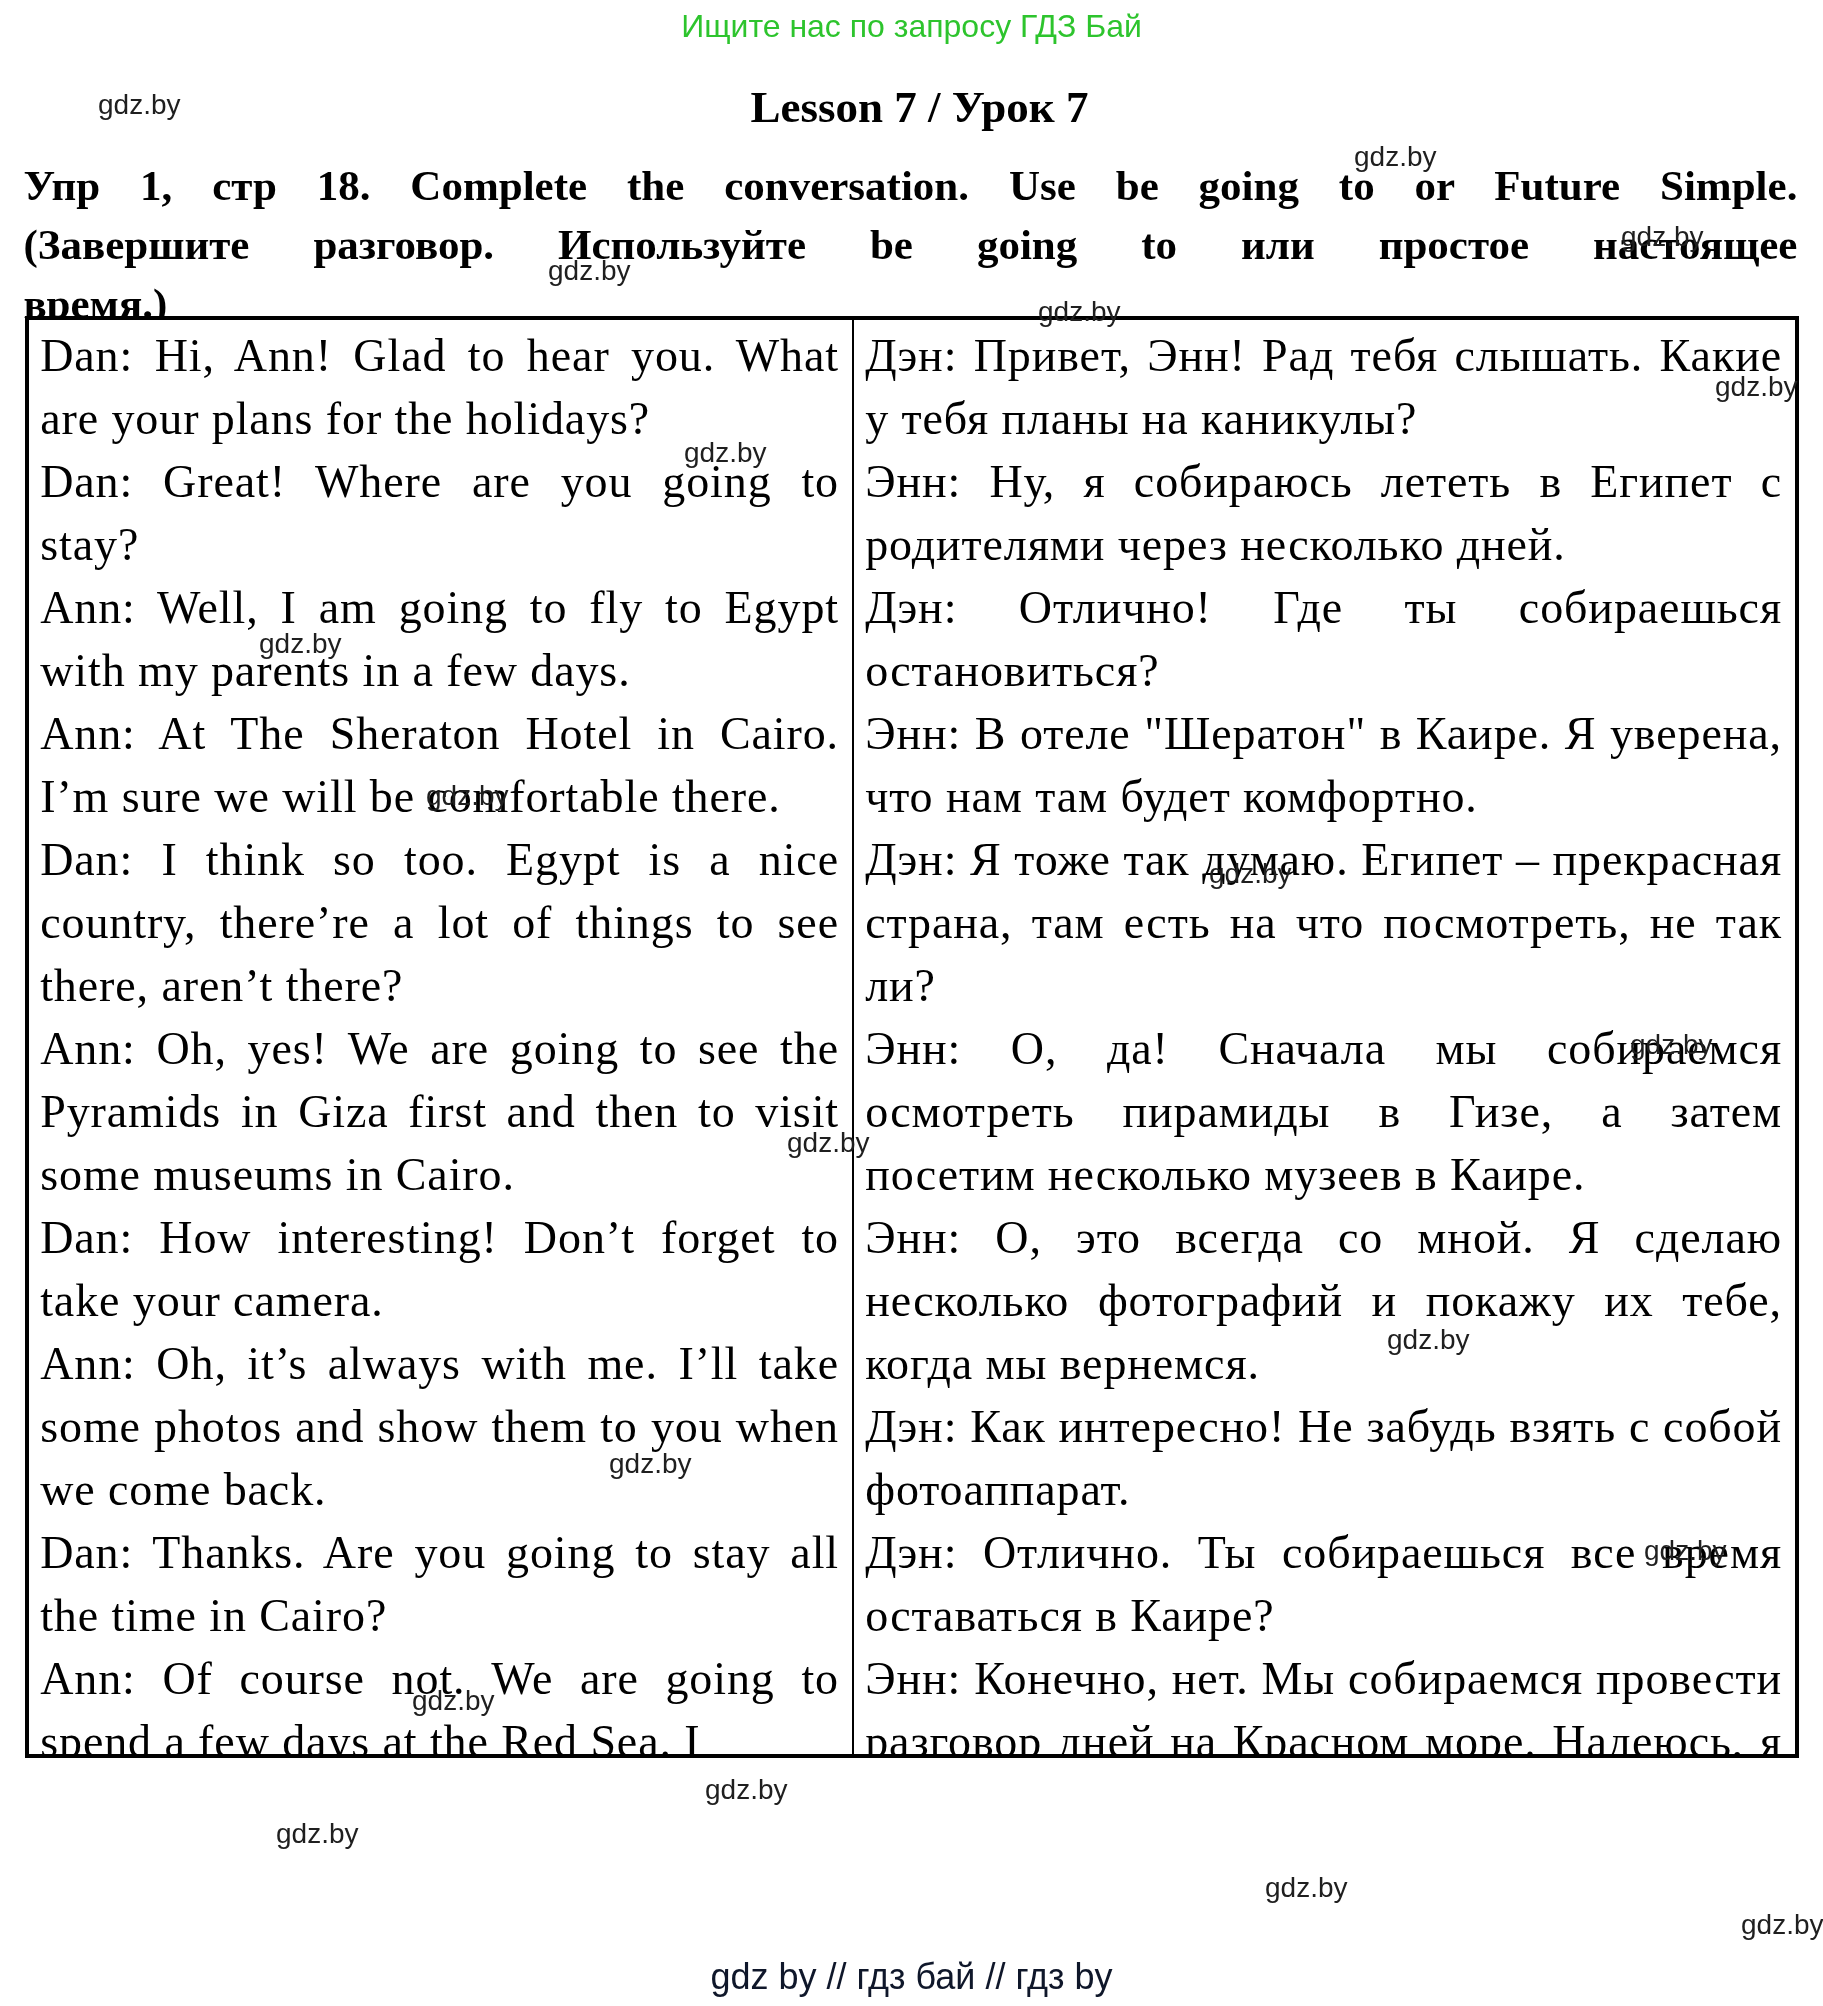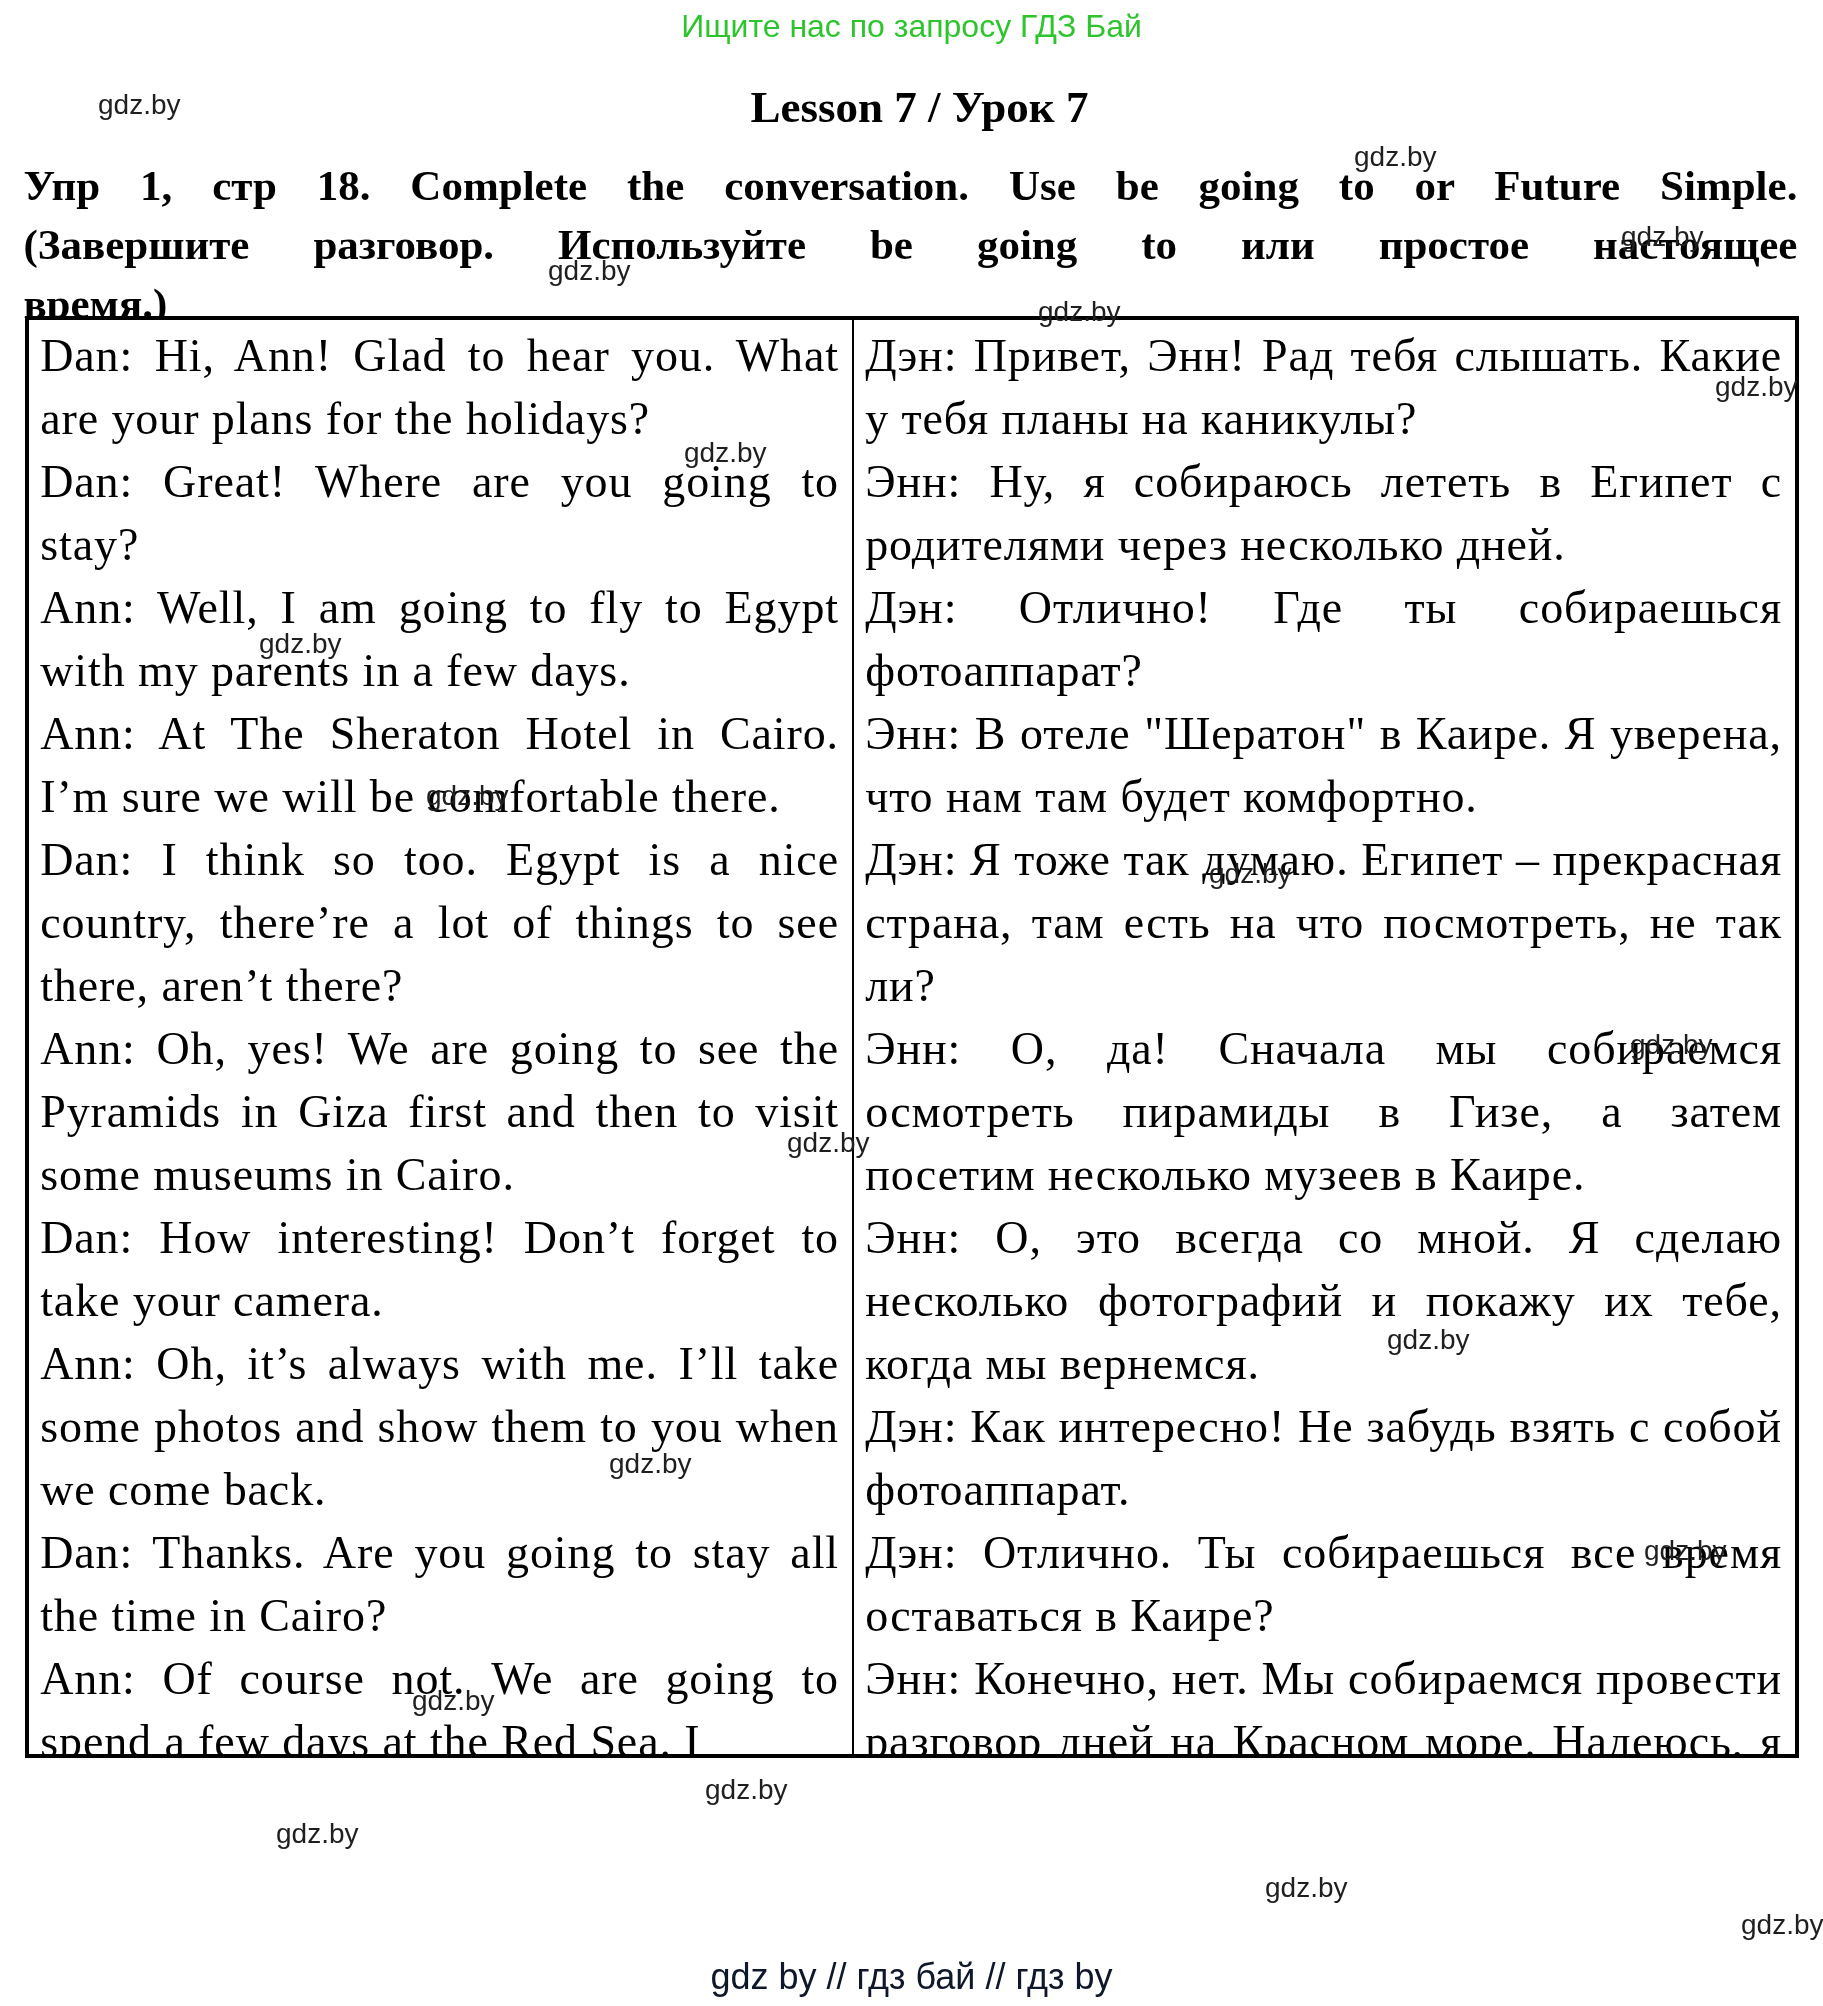--- a/index.html
+++ b/index.html
@@ -64,21 +64,21 @@
     <p>Dan: I think so too. Egypt is a nice country, there’re a lot of things to see there, aren’t there?</p>
     <p>Ann: Oh, yes! We are going to see the Pyramids in Giza first and then to visit some museums in Cairo.</p>
     <p>Dan: How interesting! Don’t forget to take your camera.</p>
     <p>Ann: Oh, it’s always with me. I’ll take some photos and show them to you when we come back.</p>
     <p>Dan: Thanks. Are you going to stay all the time in Cairo?</p>
     <p>Ann: Of course not. We are going to spend a few days at the Red Sea. I</p>
   </div>
   <div class="cell cell-right">
     <p>Дэн: Привет, Энн! Рад тебя слышать. Какие у тебя планы на каникулы?</p>
     <p>Энн: Ну, я собираюсь лететь в Египет с родителями через несколько дней.</p>
-    <p>Дэн: Отлично! Где ты собираешься фотоаппарат?</p>
+    <p>Дэн: Отлично! Где ты собираешься остановиться?</p>
     <p>Энн: В отеле "Шератон" в Каире. Я уверена, что нам там будет комфортно.</p>
     <p>Дэн: Я тоже так думаю. Египет – прекрасная страна, там есть на что посмотреть, не так ли?</p>
     <p>Энн: О, да! Сначала мы собираемся осмотреть пирамиды в Гизе, а затем посетим несколько музеев в Каире.</p>
     <p>Энн: О, это всегда со мной. Я сделаю несколько фотографий и покажу их тебе, когда мы вернемся.</p>
     <p>Дэн: Как интересно! Не забудь взять с собой фотоаппарат.</p>
     <p>Дэн: Отлично. Ты собираешься все время оставаться в Каире?</p>
     <p>Энн: Конечно, нет. Мы собираемся провести разговор дней на Красном море. Надеюсь, я буду там много плавать и заниматься фридайвингом.</p>
   </div>
 </div>
 

